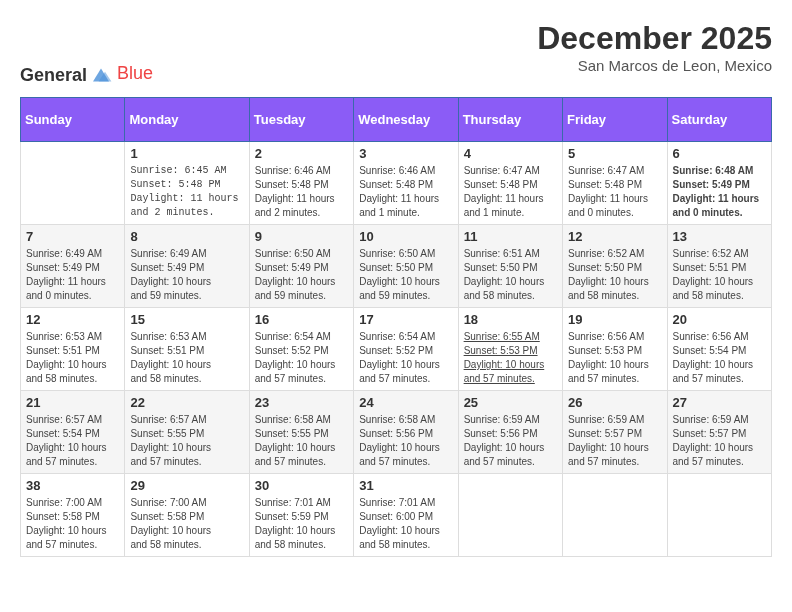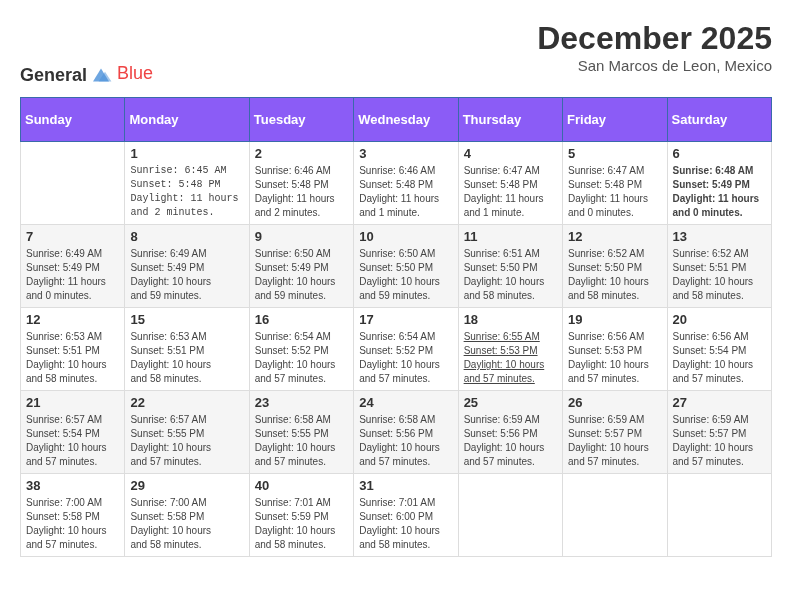--- a/index.html
+++ b/index.html
@@ -334,21 +334,21 @@
 and 57 minutes.</div>
         </td>
         <td>
           <span class="day-number">29</span>
           <div class="day-info" style="white-space: pre-line;">Sunrise: 7:00 AM
 Sunset: 5:58 PM
 Daylight: 10 hours
 and 58 minutes.</div>
         </td>
         <td>
-          <span class="day-number">40</span>
+          <span class="day-number">30</span>
           <div class="day-info" style="white-space: pre-line;">Sunrise: 7:01 AM
 Sunset: 5:59 PM
 Daylight: 10 hours
 and 58 minutes.</div>
         </td>
         <td>
           <span class="day-number">31</span>
           <div class="day-info" style="white-space: pre-line;">Sunrise: 7:01 AM
 Sunset: 6:00 PM
 Daylight: 10 hours

